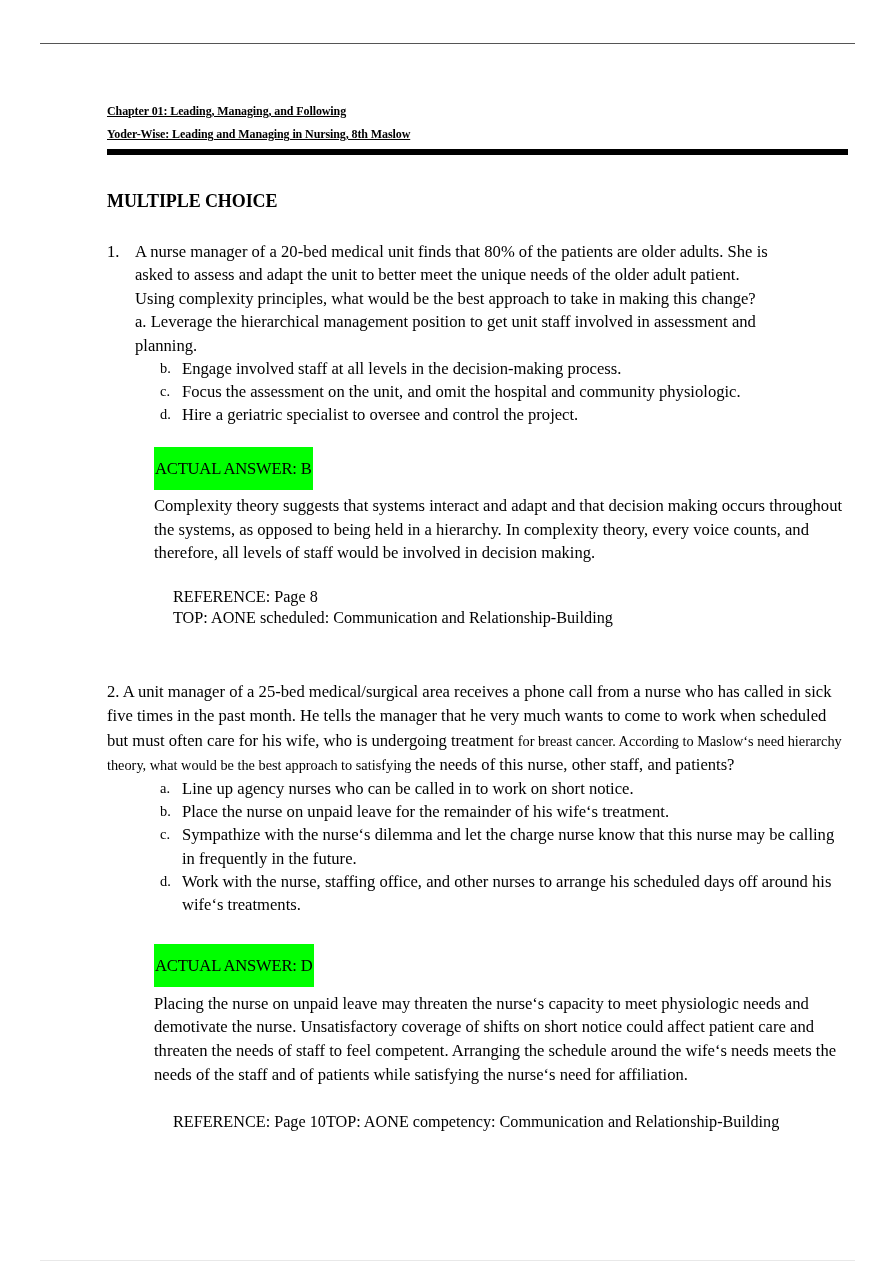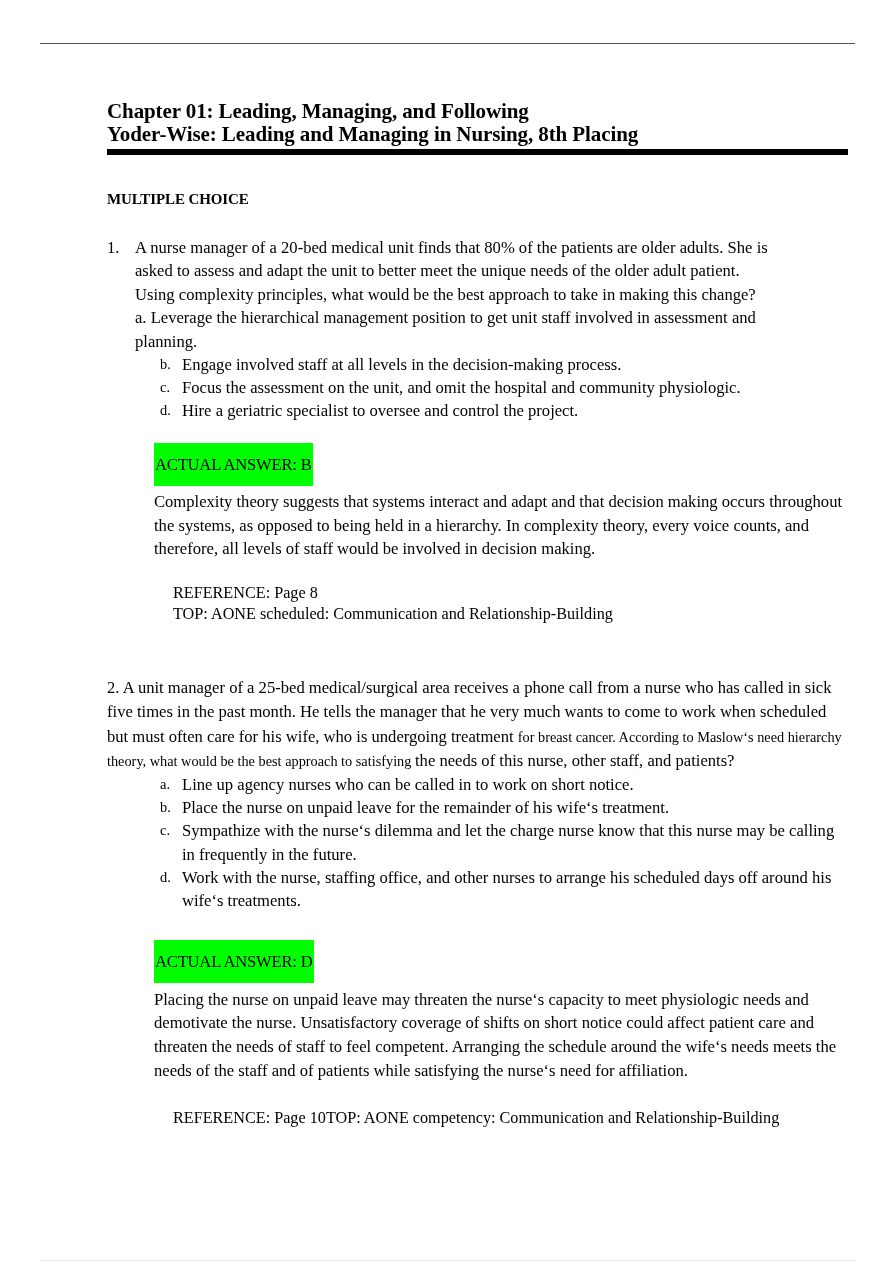--- a/index.html
+++ b/index.html
@@ -43,36 +43,37 @@
   
   .doc {
     position: absolute;
     left: 107px;
     top: 100px;
     width: 742px;
   }
 
   .doc-title {
     font-weight: bold;
-    font-size: 21px;
+    font-size: 12px;
     line-height: 23px;
     letter-spacing: -0.1px;
     white-space: nowrap;
+    text-decoration: underline;
   }
 
   .title-bar {
     width: 741px;
     height: 6px;
     background: #000000;
     margin-top: 3px;
   }
 
   .section-head {
     font-weight: bold;
-    font-size: 15px;
+    font-size: 18px;
     letter-spacing: -0.1px;
     margin-top: 36px;
   }
 
   
   .q-block { margin-top: 28px; }
 
   .q-hanging {
     position: relative;
     padding-left: 28px;
@@ -141,21 +142,21 @@
 <body>
 
 <div class="page">
 
   <div class="rule-top"></div>
 
   <div class="doc">
 
     <div>
       <div class="doc-title">Chapter 01: Leading, Managing, and Following</div>
-      <div class="doc-title">Yoder-Wise: Leading and Managing in Nursing, 8th Placing</div>
+      <div class="doc-title">Yoder-Wise: Leading and Managing in Nursing, 8th Maslow</div>
     </div>
     <div class="title-bar"></div>
 
     <div class="section-head">MULTIPLE CHOICE</div>
 
     <div class="q-block">
 
       <div class="q-hanging">
         <span class="q-num">1.</span>
         <span>A nurse manager of a 20-bed medical unit finds that 80% of the patients are older adults. She is</span><br>

